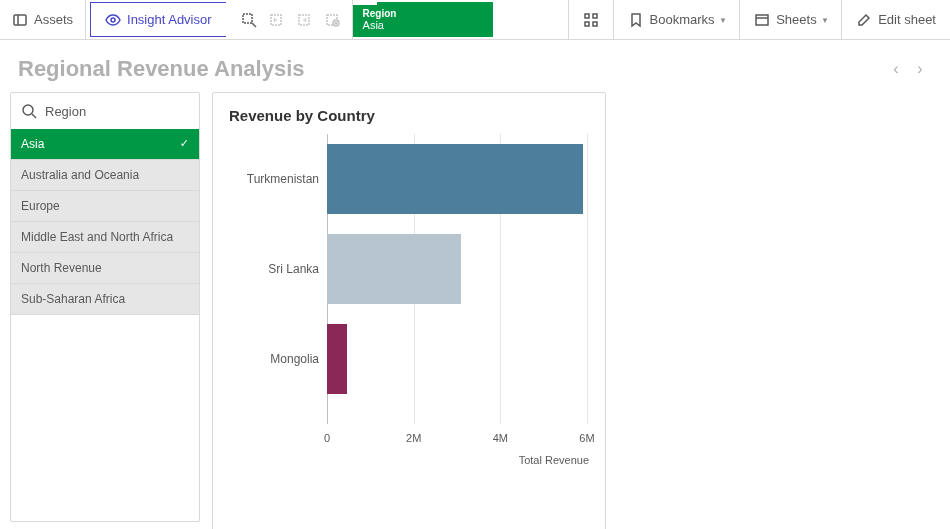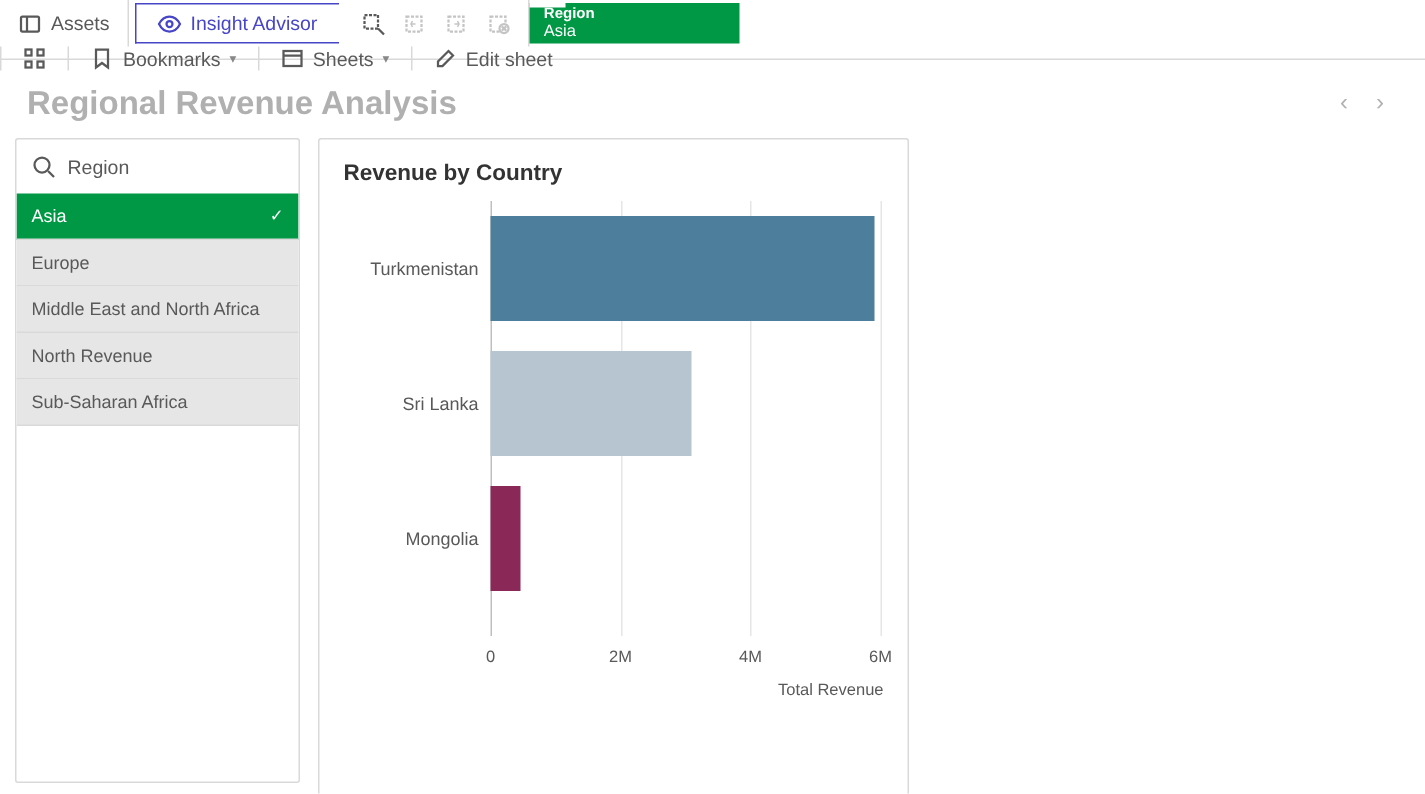--- a/index.html
+++ b/index.html
@@ -1,19 +1,19 @@
 <!DOCTYPE html>
 <html><head>
 <meta charset="utf-8">
 <style>
 * { box-sizing: border-box; margin: 0; padding: 0; font-family: -apple-system, "Segoe UI", Arial, sans-serif; }
 body { width: 950px; height: 529px; background: #fff; color: #333; overflow: hidden; }
 
 
-.toolbar { height: 40px; border-bottom: 1px solid #d9d9d9; display: flex; align-items: stretch; flex-direction: column; }
+.toolbar { height: 40px; border-bottom: 1px solid #d9d9d9; display: flex; align-items: stretch; }
 .tb-left { display: flex; align-items: stretch; }
 .tb-btn { display: flex; align-items: center; gap: 6px; padding: 0 12px; font-size: 13px; color: #595959; border-right: 1px solid #d9d9d9; cursor: pointer; }
 .tb-btn.noborder { border-right: none; }
 .tb-insight { border: 1px solid #4646c7; color: #4646c7; margin: 2px 4px; padding: 0 14px; }
 .tb-icongrp { display: flex; align-items: center; gap: 10px; padding: 0 10px; border-right: 1px solid #d9d9d9; }
 .tb-smallicon { width: 18px; height: 18px; display: flex; align-items: center; justify-content: center; color: #595959; }
 .tb-smallicon.dim { opacity: 0.35; }
 .sel-chip { background: #009845; color: #fff; display: flex; flex-direction: column; justify-content: center; padding: 2px 10px; width: 140px; position: relative; margin: 2px 0; }
 .sel-chip .lab { font-size: 10px; font-weight: 600; }
 .sel-chip .val { font-size: 11px; }
@@ -147,20 +147,21 @@
   <div class="filterpane">
     <div class="fp-header">
       <svg class="icon" viewBox="0 0 16 16">
           <circle cx="7" cy="7" r="5"></circle>
           <line x1="11" y1="11" x2="15" y2="15"></line>
         </svg>
       <span>Region</span>
     </div>
     <div id="fp-list">
         <div class="fp-item selected">Asia</div>
+        <div class="fp-item">Australia and Oceania</div>
         <div class="fp-item">Europe</div>
         <div class="fp-item">Middle East and North Africa</div>
         <div class="fp-item">North Revenue</div>
         <div class="fp-item">Sub-Saharan Africa</div>
       </div>
   </div>
 
   <div class="chartcard">
     <div class="chart-title">Revenue by Country</div>
     <div class="plot" id="plot">

